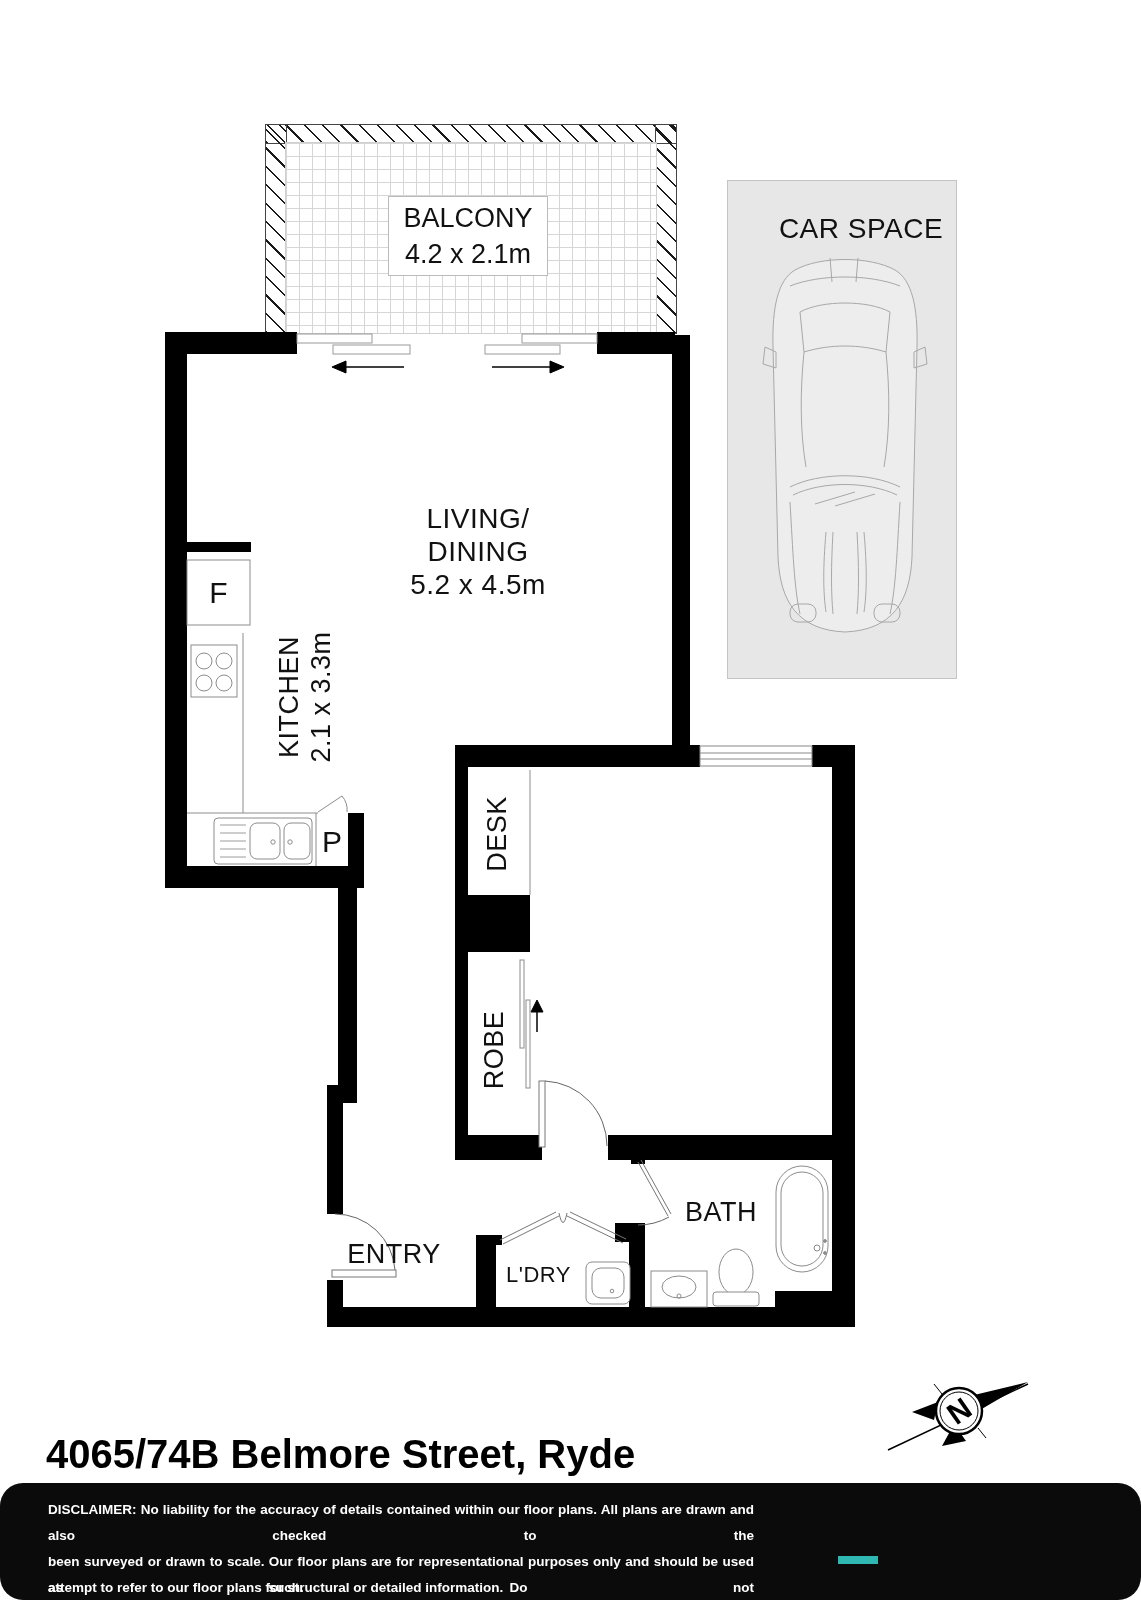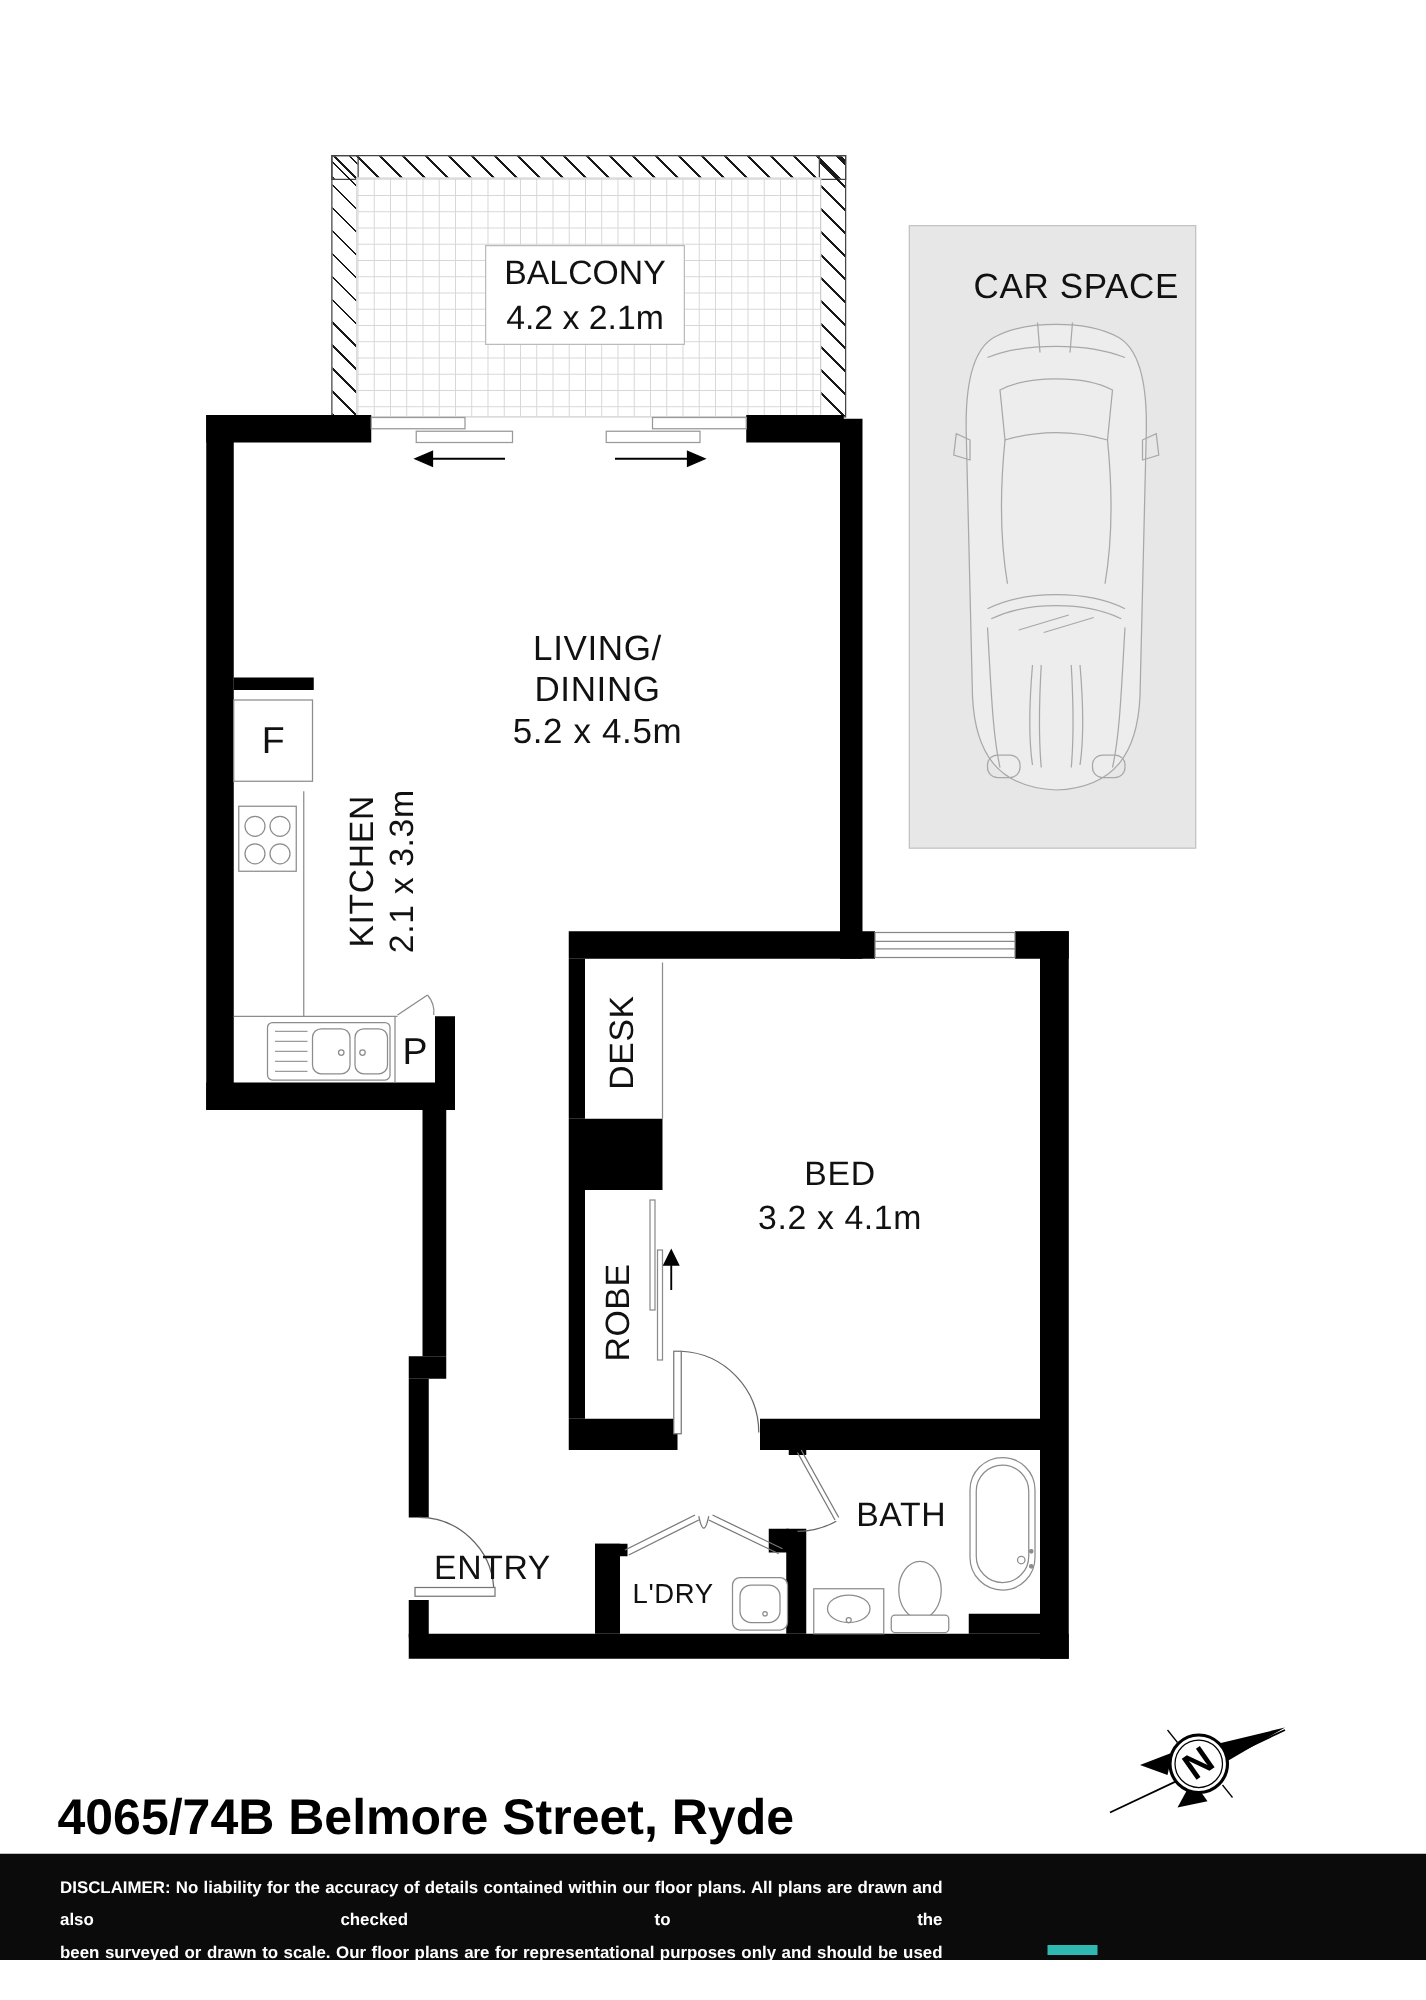--- a/index.html
+++ b/index.html
@@ -15,21 +15,21 @@
      border:1px solid #444;}
   .grid{position:absolute;background-image:
      linear-gradient(#d6d6d6 1px,transparent 1px),
      linear-gradient(90deg,#d6d6d6 1px,transparent 1px);
      background-size:13px 13px;border:1px solid #cfcfcf;background-color:#fff;}
   .balc-box{position:absolute;background:#fff;border:1px solid #bbb;display:flex;flex-direction:column;
      align-items:center;justify-content:center;font-size:27px;line-height:36px;color:#111;}
   #carspace{position:absolute;left:727px;top:180px;width:228px;height:497px;background:#e7e7e7;border:1px solid #c4c4c4;}
   #overlay{position:absolute;left:0;top:0;pointer-events:none;}
   #address{position:absolute;left:46px;top:1432px;font-size:40px;font-weight:bold;color:#000000;}
-  #footer{position:absolute;left:0;top:1483px;width:1141px;height:85px;background:#0b0b0b;}
+  #footer{position:absolute;left:0;top:1483px;width:1141px;height:117px;background:#0b0b0b;border-radius:23px;}
   .disc{position:absolute;left:48px;width:706px;color:#fff;font-size:13.5px;font-weight:bold;line-height:26px;}
   .just{text-align:justify;text-align-last:justify;}
   #logo{position:absolute;left:836px;top:1504px;color:#fff;font-size:48px;font-weight:bold;letter-spacing:-1px;}
   #logo-underline{position:absolute;left:838px;top:1556px;width:40px;height:8px;}
 </style>
 </head>
 <body>
 
 <div id="canvas">
 
@@ -217,24 +217,20 @@
     <div>LIVING/</div>
     <div>DINING</div>
     <div>5.2 x 4.5m</div>
   </div>
 
   <div class="vlabel" style="left:175px;top:657px;width:260px;height:80px;">
     <div>KITCHEN</div>
     <div>2.1 x 3.3m</div>
   </div>
 
-  <div class="lbl" style="left:572px;top:922px;width:200px;line-height:35px;">
-    <div>BED</div>
-    <div>3.2 x 4.1m</div>
-  </div>
 
   <div class="vlabel" style="left:432px;top:817px;width:130px;height:34px;">
     <div>DESK</div>
   </div>
 
   <div class="vlabel" style="left:419px;top:1033px;width:150px;height:34px;">
     <div>ROBE</div>
   </div>
 
   <div class="lbl" style="left:661px;top:1196px;width:120px;">BATH</div>

